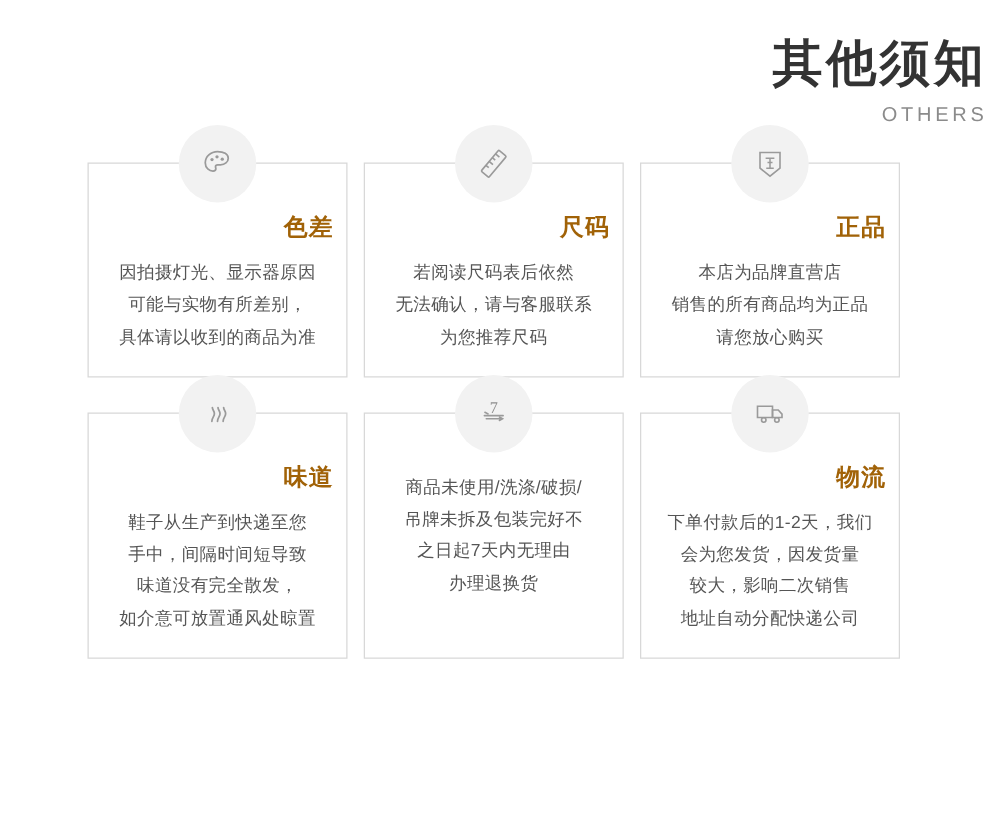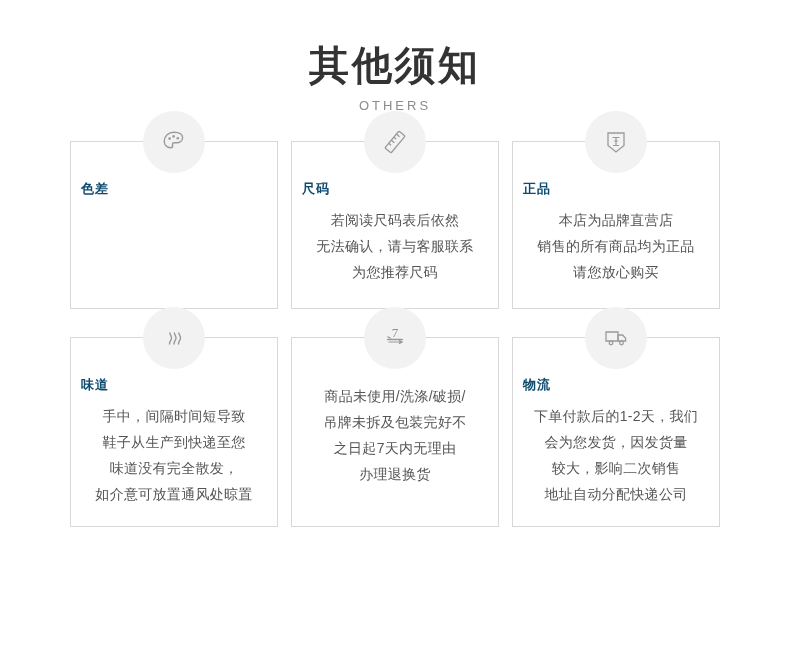--- a/index.html
+++ b/index.html
@@ -14,33 +14,32 @@
     color: #3b3b3b;
     overflow: hidden;
   }
   .page {
     position: relative;
     width: 790px;
     height: 663px;
     box-sizing: border-box;
   }
   .header {
-    text-align: center;
+    text-align: right;
     padding-top: 26px;
-    margin-top: 14px;
   }
   .header-title {
     font-size: 40px;
     font-weight: bold;
     letter-spacing: 3px;
     color: #333333;
     line-height: 1.25;
   }
   .header-sub {
-    font-size: 13px;
+    font-size: 16px;
     letter-spacing: 3px;
     color: #8b8b8b;
     margin-top: 8px;
   }
   .grid {
     margin: 28px auto 0 auto;
     width: 650px;
     display: flex;
     flex-wrap: wrap;
     justify-content: space-between;
@@ -64,24 +63,24 @@
     border-radius: 50%;
     background: #f2f2f2;
     display: flex;
     align-items: center;
     justify-content: center;
   }
   .card-icon-wrap svg {
     display: block;
   }
   .card-title {
-    text-align: left;
-    font-size: 13px;
+    text-align: right;
+    font-size: 19px;
     font-weight: bold;
-    color: #0c4a6e;
+    color: #a16207;
     letter-spacing: 1px;
     margin-top: 2px;
   }
   .card-body {
     text-align: center;
     font-size: 14px;
     color: #555555;
     line-height: 1.85;
     margin-top: 10px;
     letter-spacing: 0.3px;
@@ -105,20 +104,25 @@
     <div class="card">
       <div class="card-icon-wrap">
         <svg width="30" height="30" viewBox="0 0 30 30" fill="none" stroke="#9a9a9a" stroke-width="1.4">
           <path d="M15 5.2c-5.4 0-9.8 4-9.8 9 0 4.3 3.3 6.6 6.2 6.6 1.6 0 2.3-.8 2.3-1.8 0-.6-.3-1-.3-1.6 0-.9.7-1.6 1.8-1.6h2.2c3.4 0 6.2-2.1 6.2-5.3 0-3.2-3.6-5.3-8.6-5.3z"></path>
           <circle cx="10.6" cy="11.6" r="1.3" fill="#9a9a9a" stroke="none"></circle>
           <circle cx="14.6" cy="9.4" r="1.3" fill="#9a9a9a" stroke="none"></circle>
           <circle cx="18.8" cy="11.3" r="1.3" fill="#9a9a9a" stroke="none"></circle>
         </svg>
       </div>
       <div class="card-title">色差</div>
+      <div class="card-body">
+        <div>因拍摄灯光、显示器原因</div>
+        <div>可能与实物有所差别，</div>
+        <div>具体请以收到的商品为准</div>
+      </div>
     </div>
 
     <div class="card">
       <div class="card-icon-wrap">
         <svg width="30" height="30" viewBox="0 0 30 30" fill="none" stroke="#9a9a9a" stroke-width="1.3">
           <g transform="rotate(40 15 15)">
             <rect x="11" y="4" width="8" height="22" rx="1"></rect>
             <line x1="11" y1="8" x2="15" y2="8"></line>
             <line x1="11" y1="12" x2="14" y2="12"></line>
             <line x1="11" y1="16" x2="15" y2="16"></line>
@@ -152,22 +156,22 @@
     <div class="card">
       <div class="card-icon-wrap">
         <svg width="30" height="30" viewBox="0 0 30 30" fill="none" stroke="#9a9a9a" stroke-width="1.4" stroke-linecap="round">
           <path d="M10.5 21c0-3 2-3.5 2-6s-1.6-3-1.6-5"></path>
           <path d="M15 21c0-3 2-3.5 2-6s-1.6-3-1.6-5"></path>
           <path d="M19.5 21c0-3 2-3.5 2-6s-1.6-3-1.6-5"></path>
         </svg>
       </div>
       <div class="card-title">味道</div>
       <div class="card-body">
+        <div>鞋子从生产到快递至您</div>
         <div>手中，间隔时间短导致</div>
-        <div>鞋子从生产到快递至您</div>
         <div>味道没有完全散发，</div>
         <div>如介意可放置通风处晾置</div>
       </div>
     </div>
 
     <div class="card">
       <div class="card-icon-wrap">
         <svg width="32" height="32" viewBox="0 0 32 32" fill="none" stroke="#9a9a9a" stroke-width="1.3" stroke-linecap="round">
           <text x="16" y="15" font-family="Liberation Serif, serif" font-size="13" fill="#8f8f8f" stroke="none" text-anchor="middle">7</text>
           <line x1="8.5" y1="17.5" x2="23.5" y2="17.5"></line>

